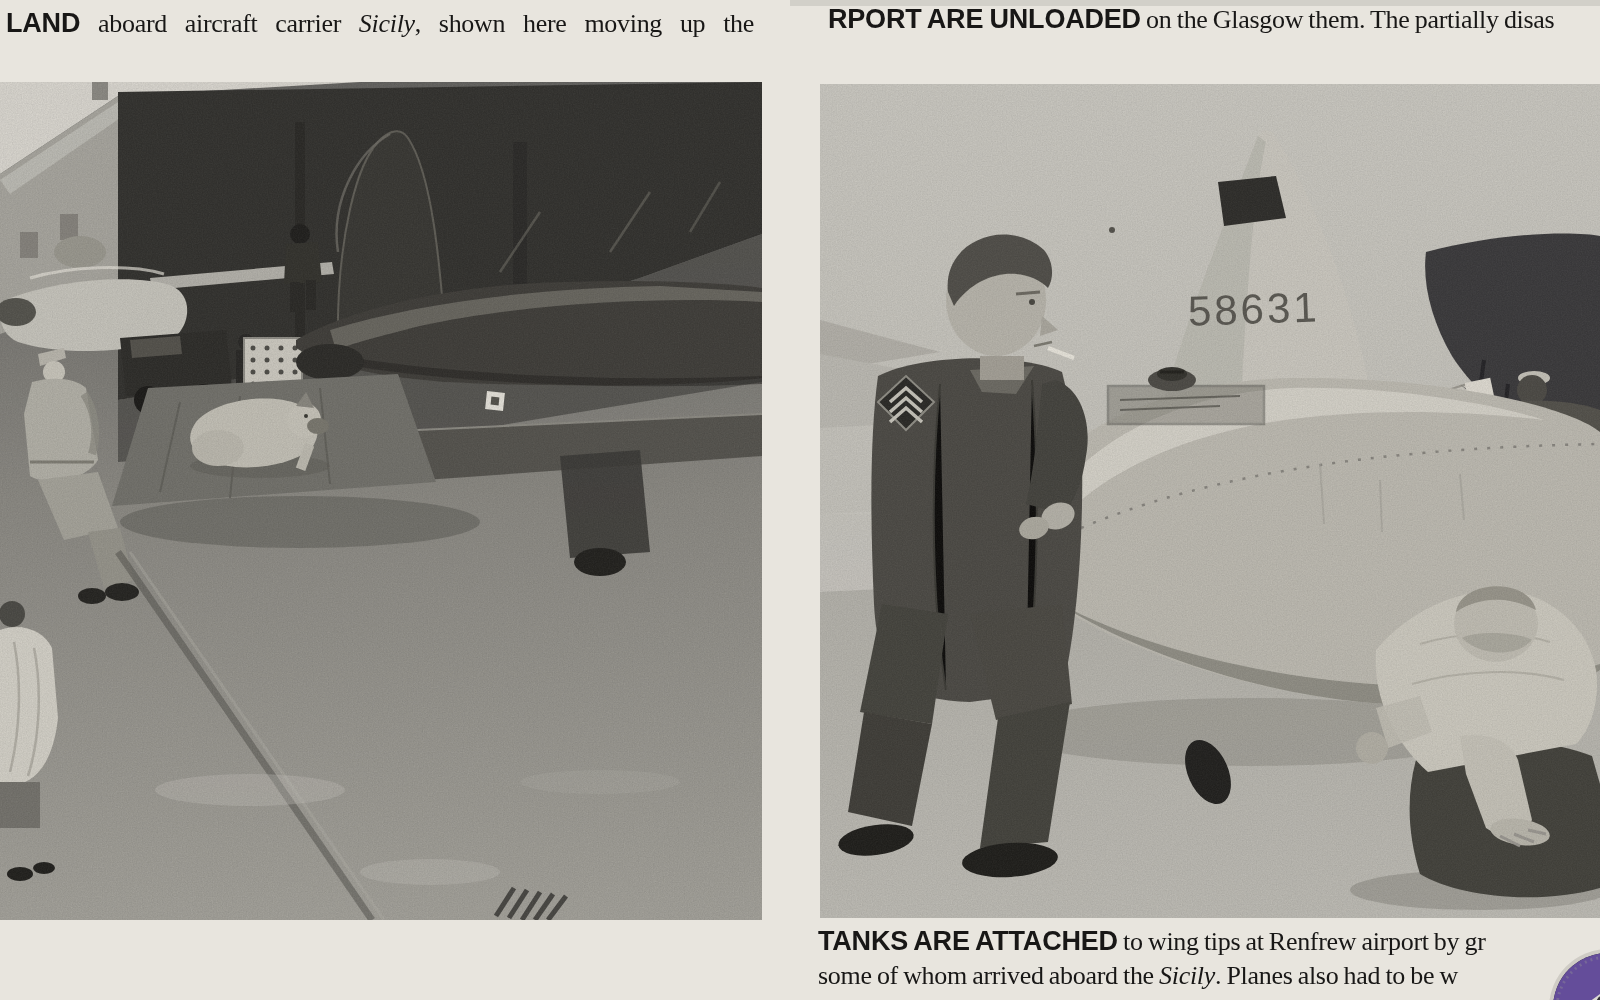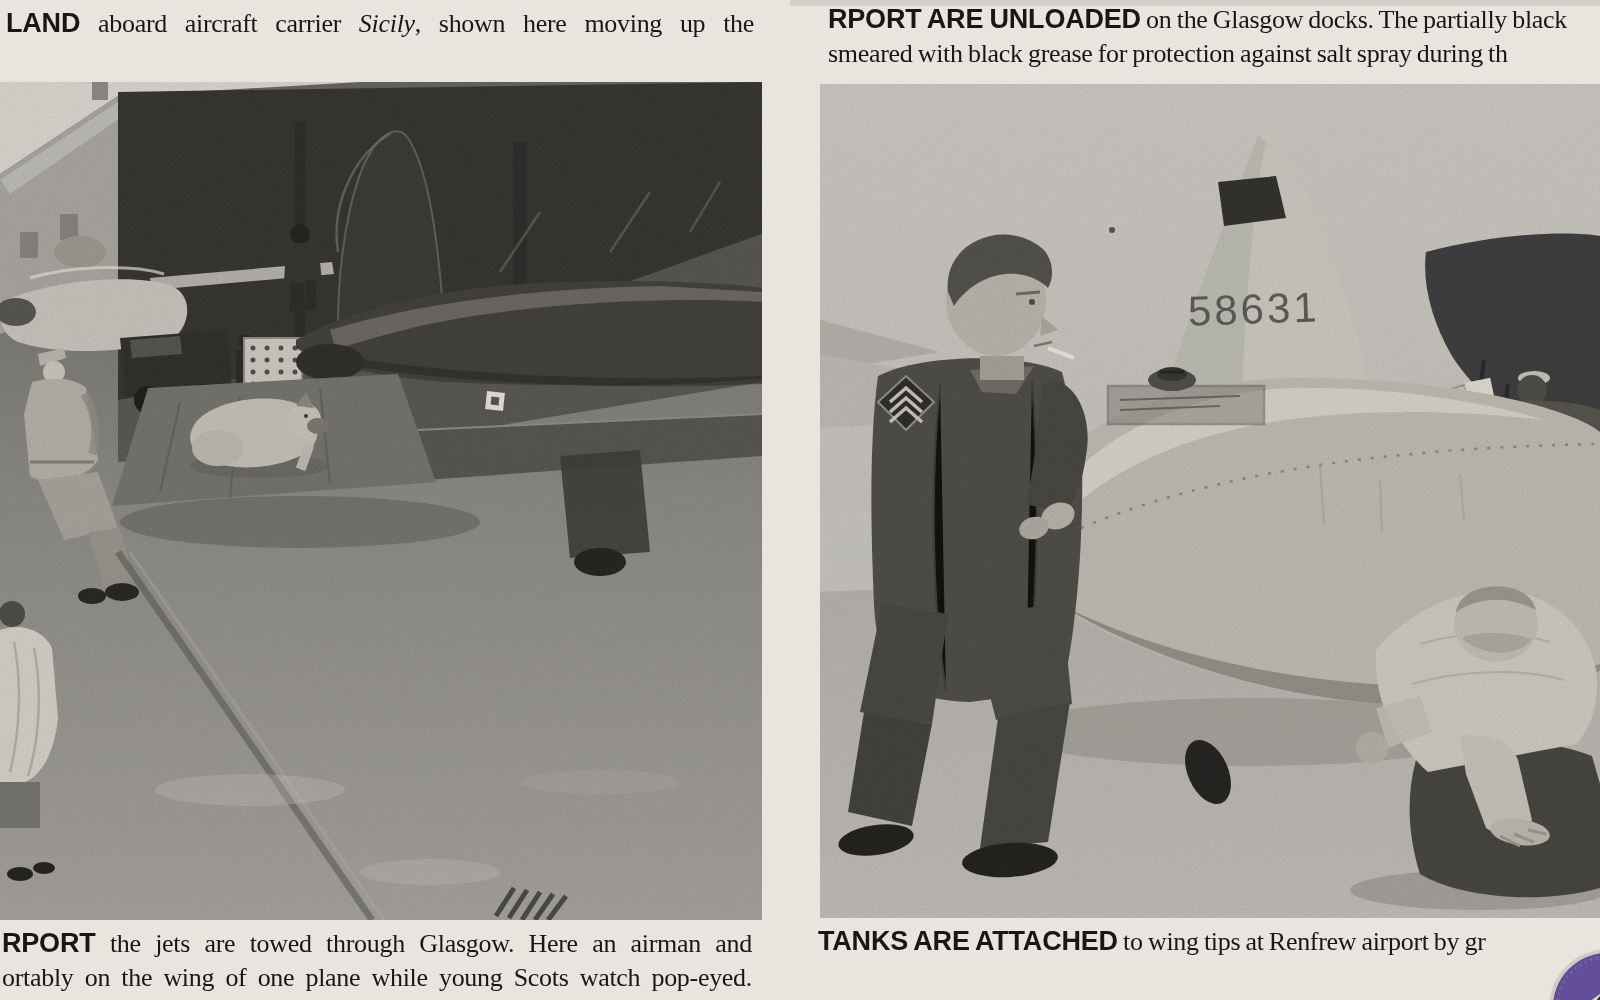--- a/index.html
+++ b/index.html
@@ -23,22 +23,21 @@
 
 <div class="page">
 
   <div class="scan-strip"></div>
 
   <div class="caption cap-just" style="left:6px;top:6px;width:748px;">
     <div class="cap-line"><span class="lead">LAND</span><span> aboard aircraft carrier </span><i>Sicily</i><span>, shown here moving up the</span></div>
   </div>
 
   <div class="caption cap-clip" style="left:828px;top:2px;width:772px;">
-    <div class="cap-line"><span class="lead">RPORT ARE UNLOADED</span><span> on the Glasgow docks. The partially black</span></div>
-    <div class="cap-line"><span>smeared with black grease for protection against salt spray during th</span></div>
+    <div class="cap-line"><span class="lead">RPORT ARE UNLOADED</span><span> on the Glasgow them. The partially disas</span></div>
   </div>
 
   <div class="photo photo-left">
   <svg viewBox="0 0 762 838" preserveAspectRatio="none">
     <defs>
       <linearGradient id="streetL" x1="0" y1="0" x2="0" y2="1">
         <stop offset="0" stop-color="#646360"></stop>
             <stop offset="0.5" stop-color="#8b8983"></stop>
             <stop offset="1" stop-color="#a3a19a"></stop>
       </linearGradient>
@@ -334,27 +333,24 @@
       <path d="M640,652 C668,648 690,656 698,676 L712,736 C704,752 680,754 666,744 L646,690 Z" fill="#c4c1b7"></path>
       <ellipse cx="700" cy="748" rx="30" ry="13" fill="#b9b6ac" transform="rotate(8 700 748)"></ellipse>
       <path d="M680,752 L700,762 M694,750 L714,758 M708,746 L726,750" stroke="#999690" stroke-width="3"></path>
     </g>
 
     <rect width="780" height="834" filter="url(#grainDarkR)" opacity="0.3"></rect>
     <rect width="780" height="834" filter="url(#grainLightR)" opacity="0.25"></rect>
   </svg>
   </div>
 
-  <div class="caption cap-just" style="left:2px;top:926px;width:750px;">
-    <div class="cap-line"><span class="lead">RPORT</span><span> the jets are towed through Glasgow. Here an airman and</span></div>
-    <div class="cap-line"><span>ortably on the wing of one plane while young Scots watch pop-eyed.</span></div>
-  </div>
 
   <div class="caption cap-clip" style="left:818px;top:924px;width:782px;">
     <div class="cap-line"><span class="lead">TANKS ARE ATTACHED</span><span> to wing tips at Renfrew airport by gr</span></div>
+    <div class="cap-line"><span>some of whom arrived aboard the </span><i>Sicily</i><span>. Planes also had to be w</span></div>
   </div>
 
   <svg class="patch" viewBox="0 0 120 120">
     <defs>
         <clipPath id="patchClip">
           <circle cx="60" cy="60" r="55"></circle>
         </clipPath>
       </defs>
     <circle cx="60" cy="60" r="59" fill="#cfccc5"></circle>
     <circle cx="60" cy="60" r="55" fill="#141318"></circle>

